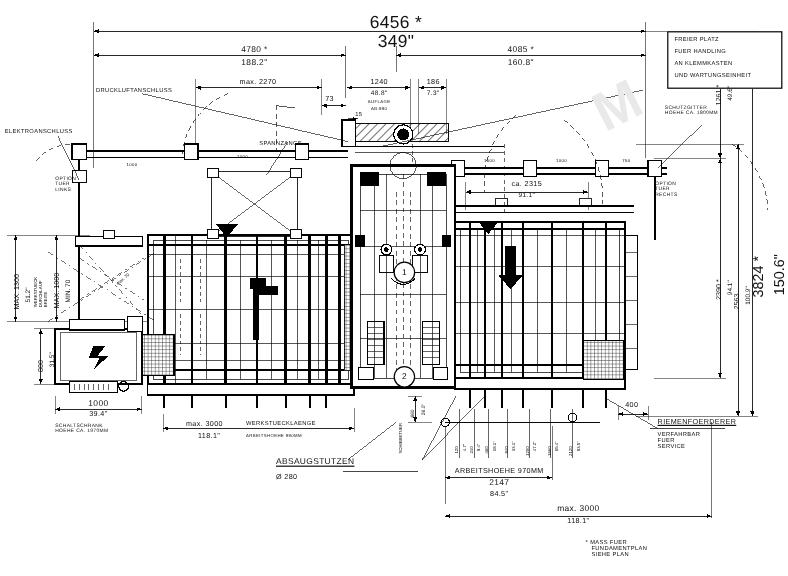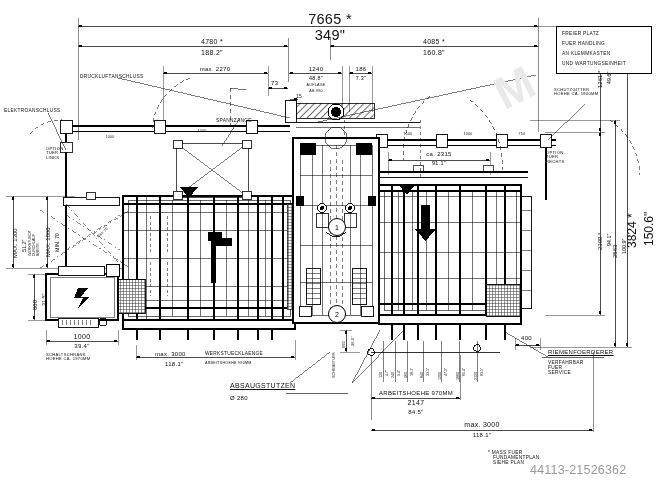--- a/index.html
+++ b/index.html
@@ -373,23 +373,22 @@
       <line x1="150" y1="362" x2="196" y2="362" stroke-width="0.0"></line>
 
       <g stroke-width="0.45" stroke-dasharray="5 3 1.5 3">
         <line x1="66" y1="215" x2="120" y2="250"></line>
         <line x1="66" y1="250" x2="120" y2="215"></line>
       </g>
     </g>
   </svg>
 
   <div class="wm" style="left:495px;top:60px;">M</div>
-  <div class="wmid" style="left:530px;top:463px;">44113-21526362</div>
-
-  <div class="t f14 ctr" style="left:330px;top:12px;">7665 *</div>
+
+  <div class="t f14 ctr" style="left:330px;top:12px;">6456 *</div>
   <div class="t f14 ctr" style="left:330px;top:28px;">349"</div>
   <div class="t f7 ctr" style="left:212px;top:38px;">4780 *</div>
   <div class="t f7 ctr" style="left:212px;top:49px;">188.2"</div>
   <div class="t f7 ctr" style="left:434px;top:38px;">4085 *</div>
   <div class="t f7 ctr" style="left:434px;top:49px;">160.8"</div>
   <div class="t f6 ctr" style="left:215px;top:66px;">max. 2270</div>
   <div class="t f6 ctr" style="left:316px;top:66px;">1240</div>
   <div class="t f55 ctr" style="left:316px;top:76px;">48.8"</div>
   <div class="t f4 ctr" style="left:316px;top:84px;">AUFLAGE</div>
   <div class="t f4 ctr" style="left:316px;top:90px;">AB:990</div>

